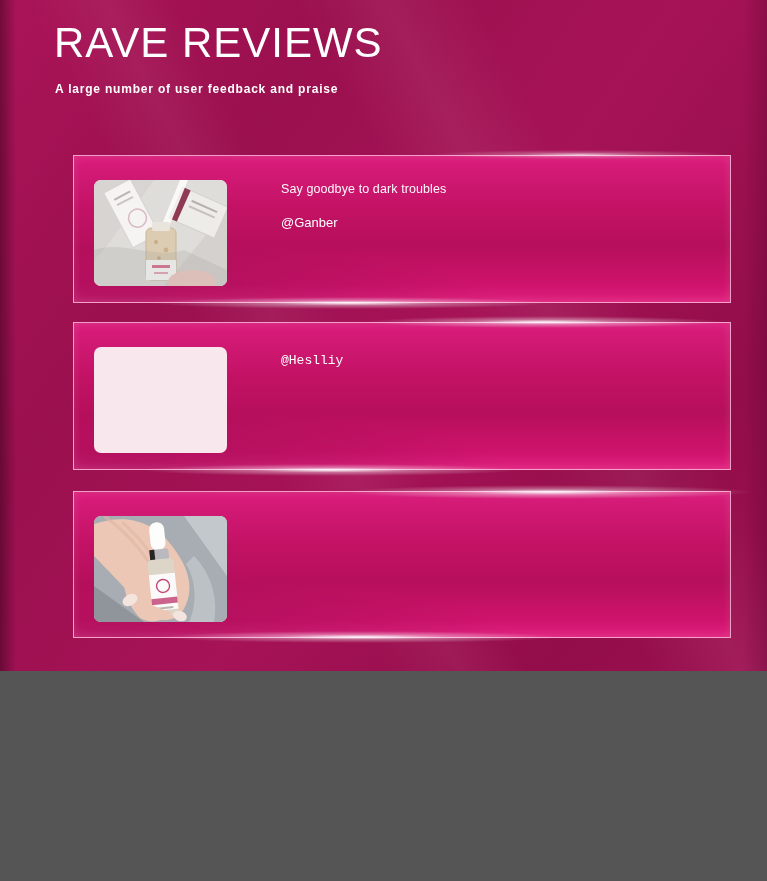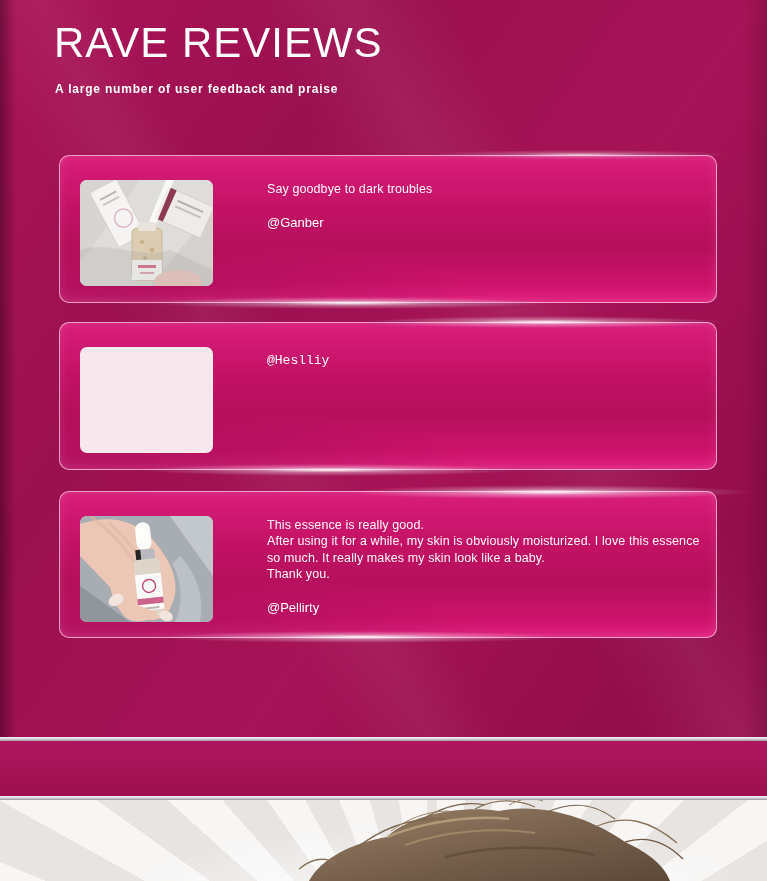--- a/index.html
+++ b/index.html
@@ -1,34 +1,34 @@
 <!DOCTYPE html>
 <html><head>
 <meta charset="utf-8">
 <style>
   html,body{margin:0;padding:0;background:#555;}
   .page{
-    position:relative;width:767px;height:881px;overflow:hidden;
+    position:relative;width:767px;height:671px;overflow:hidden;
     font-family:"Liberation Sans", sans-serif;color:#fff;
     background:
       linear-gradient(90deg, rgba(40,0,22,.45) 0px, rgba(40,0,22,0) 16px, rgba(40,0,22,0) 97%, rgba(40,0,22,.18) 100%),
       linear-gradient(62deg, rgba(255,255,255,0) 34%, rgba(255,255,255,.05) 41%, rgba(255,255,255,0) 47%, rgba(255,255,255,0) 58%, rgba(255,255,255,.06) 66%, rgba(255,255,255,0) 74%),
       linear-gradient(125deg, #aa1458 0%, #9b104f 28%, #a61357 55%, #930d4a 82%, #9d1051 100%);
   }
   .title{
     position:absolute;left:54px;top:19px;margin:0;
     font-size:42px;font-weight:400;letter-spacing:1px;color:#ffffff;
   }
   .subtitle{
     position:absolute;left:55px;top:82px;margin:0;
     font-size:12px;font-weight:700;letter-spacing:.8px;color:#ffffff;
   }
   .card{
-    position:absolute;left:59px;width:656px;height:146px;
-    border:1px solid rgba(255,205,230,.75);border-radius:10px;
+    position:absolute;left:73px;width:656px;height:146px;
+    border:1px solid rgba(255,205,230,.75);border-radius:0;
     background:
       radial-gradient(130% 90% at 8% 100%, rgba(60,0,30,.25) 0%, rgba(60,0,30,0) 45%),
       linear-gradient(180deg, #d91d7b 0%, #c31265 36%, #b60f5c 62%, #ce136c 88%, #e0207e 100%);
     box-shadow:0 0 10px rgba(255,255,255,.12) inset;
   }
   .card-1{top:155px;}
   .card-2{top:322px;}
   .card-3{top:491px;height:145px;}
   .thumb{
     position:absolute;left:20px;top:24px;width:133px;height:106px;
@@ -143,26 +143,20 @@
           <rect x="55" y="58" width="26" height="36" fill="#fbfaf8"></rect>
           <circle cx="68" cy="70" r="6.5" fill="none" stroke="#c2487a" stroke-width="1.4"></circle>
           <rect x="55" y="82" width="26" height="6" fill="#c2487a" opacity=".85"></rect>
           <rect x="60" y="91" width="16" height="2" fill="#b9b5b0"></rect>
         </g>
         <path d="M30,70 C45,82 60,92 78,96 C70,106 56,108 46,102 C38,94 32,82 30,70 Z" fill="#ecc7b5"></path>
         <ellipse cx="36" cy="84" rx="8" ry="5.5" transform="rotate(-30 36 84)" fill="#f4e4de"></ellipse>
         <ellipse cx="86" cy="100" rx="7" ry="5" transform="rotate(20 86 100)" fill="#f4e4de"></ellipse>
       </svg>
     </div>
-    <div class="content">
-      <p class="headline">This essence is really good.</p>
-      <p class="body">After using it for a while, my skin is obviously moisturized. I love this essence so much. It really makes my skin look like a baby.
-Thank you.</p>
-      <p class="handle">@Pellirty</p>
-    </div>
   </article>
 
   <div class="flare flare-f"></div>
   <div class="flare flare-a"></div>
   <div class="flare flare-b"></div>
   <div class="flare flare-c"></div>
   <div class="flare flare-d"></div>
   <div class="flare flare-e"></div>
 
   <div class="silver-line silver-1"></div>

